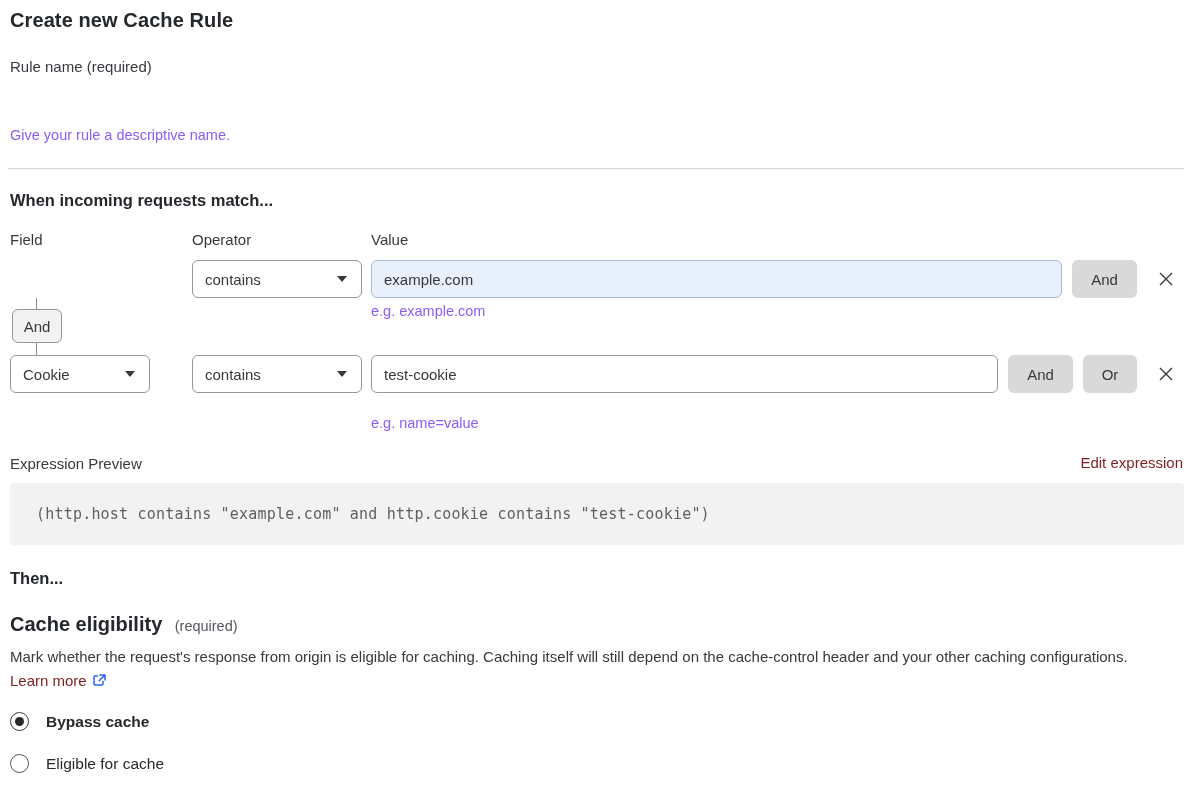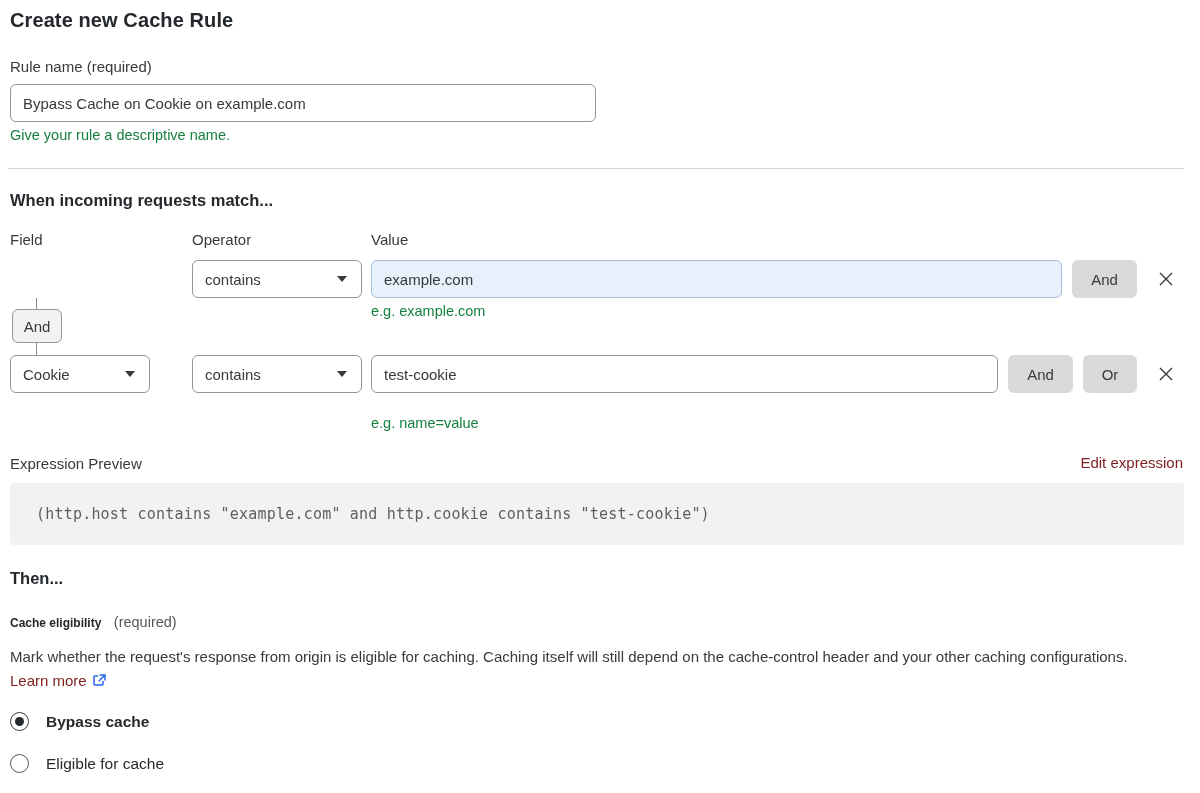--- a/index.html
+++ b/index.html
@@ -16,21 +16,21 @@
     overflow: hidden;
   }
   .abs { position: absolute; }
 
   .page-title {
     left: 10px; top: 9px;
     font-size: 20px; font-weight: 700; color: #24282c;
     letter-spacing: 0.1px;
   }
   .field-label { font-size: 15px; color: #36393d; }
-  .helper { font-size: 14.5px; color: #15803d; }
+  .helper { font-size: 14.5px; color: #8b5cf6; }
 
   .text-input {
     height: 38px;
     border: 1px solid #92979b;
     border-radius: 6px;
     background: #fff;
     font-family: "Liberation Sans", "DejaVu Sans", sans-serif;
     font-size: 15px;
     color: #36393d;
     padding: 0 12px;
@@ -164,21 +164,20 @@
   .ext-icon { display: inline-block; vertical-align: -2px; margin-left: 5px; }
 </style>
 </head>
 <body>
 
 <div class="canvas">
 
   <h1 class="abs page-title">Create new Cache Rule</h1>
 
   <label class="abs field-label" style="left:10px; top:58px;">Rule name (required)</label>
-  <input class="abs text-input" style="left: 10px; top: 84px; width: 586px;" value="Bypass Cache on Cookie on example.com">
   <div class="abs helper" style="left:10px; top:127px;">Give your rule a descriptive name.</div>
 
   <div class="abs divider"></div>
 
   <h2 class="abs section-heading" style="left:10px; top:191px;">When incoming requests match...</h2>
 
   <div class="abs field-label" style="left:10px; top:231px;">Field</div>
   <div class="abs field-label" style="left:192px; top:231px;">Operator</div>
   <div class="abs field-label" style="left:371px; top:231px;">Value</div>
 
@@ -220,21 +219,21 @@
   <div class="abs field-label" style="left:10px; top:455px;">Expression Preview</div>
   <a class="abs link" style="top:454px; right:17px;">Edit expression</a>
 
   <div class="abs code-block">
     <span class="code-text">(http.host contains "example.com" and http.cookie contains "test-cookie")</span>
   </div>
 
   <h2 class="abs section-heading" style="left:10px; top:569px;">Then...</h2>
 
   <div class="abs" style="left:10px; top:613px;">
-    <span class="section-heading" style="font-size:12px;">Cache eligibility</span>
+    <span class="section-heading" style="font-size:20px;">Cache eligibility</span>
     <span class="helper" style="margin-left:8px; color:#53575c;">(required)</span>
   </div>
 
   <p class="abs para"><span>Mark whether the request's response from origin is eligible for caching. Caching itself will still depend on the cache-control header and your other caching configurations.</span>
     <a class="link">Learn more</a><span class="ext-icon"><svg width="15" height="15" viewBox="0 0 15 15">
           <path d="M5.5 3 H3 a1 1 0 0 0-1 1 v7 a1 1 0 0 0 1 1 h7 a1 1 0 0 0 1-1 V8.5" stroke="#2563eb" stroke-width="1.5" fill="none" stroke-linecap="round"></path>
           <path d="M8 2 h5 v5 M13 2 L7.2 7.8" stroke="#2563eb" stroke-width="1.5" fill="none" stroke-linecap="round" stroke-linejoin="round"></path>
         </svg></span>
   </p>
 

